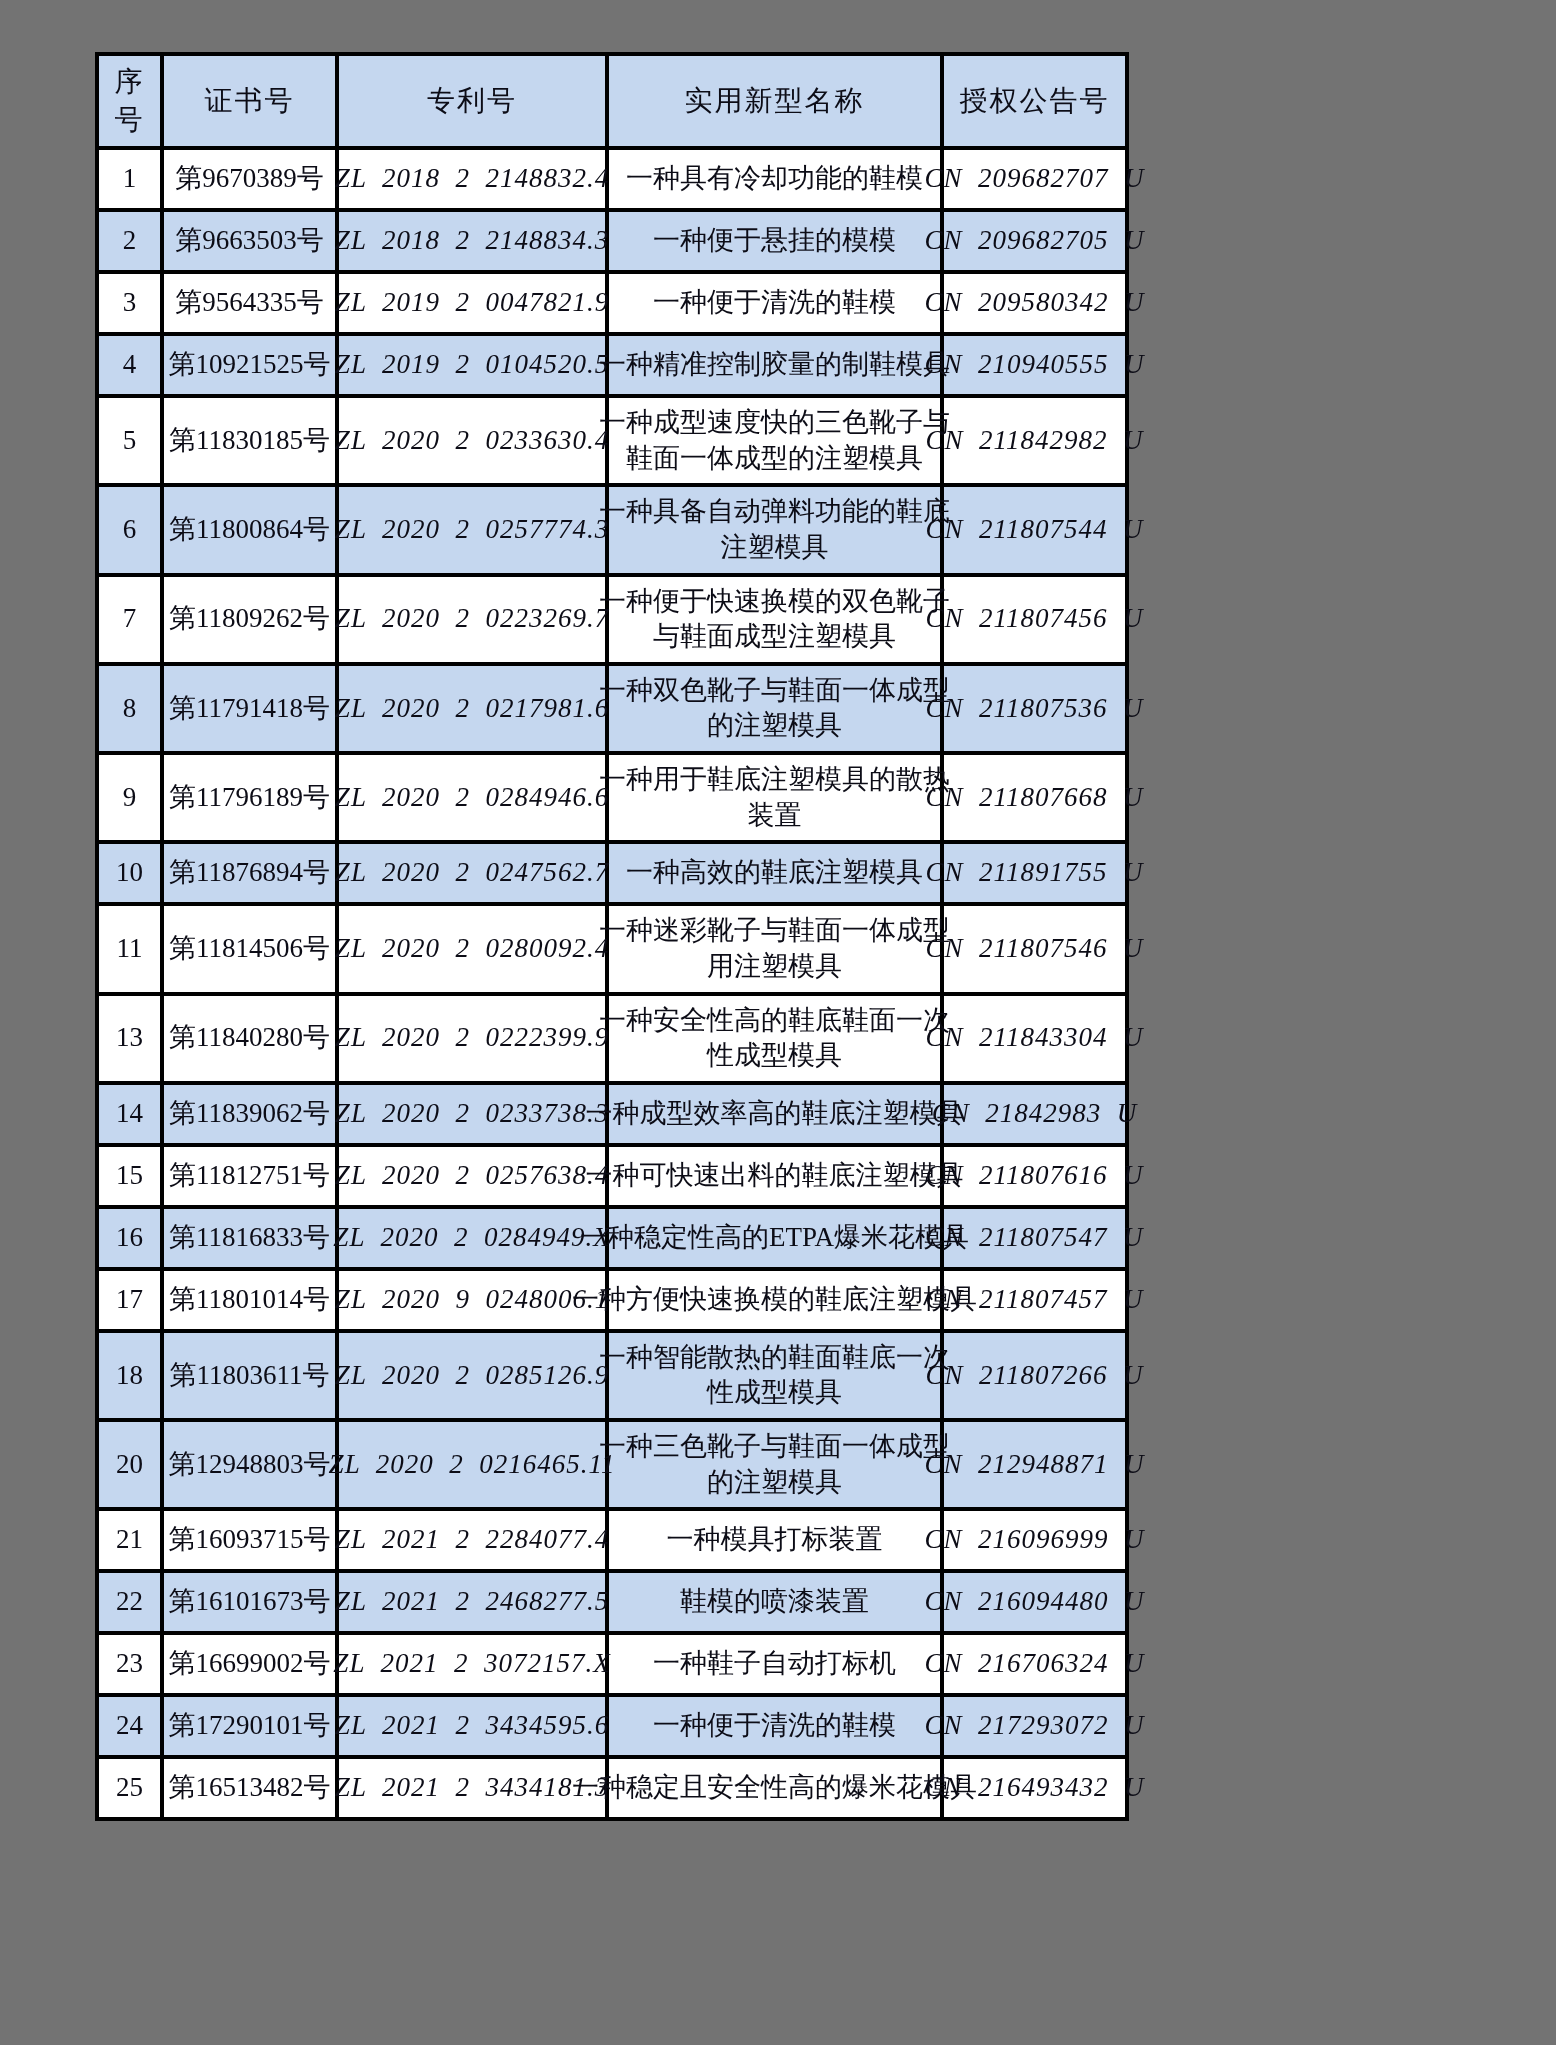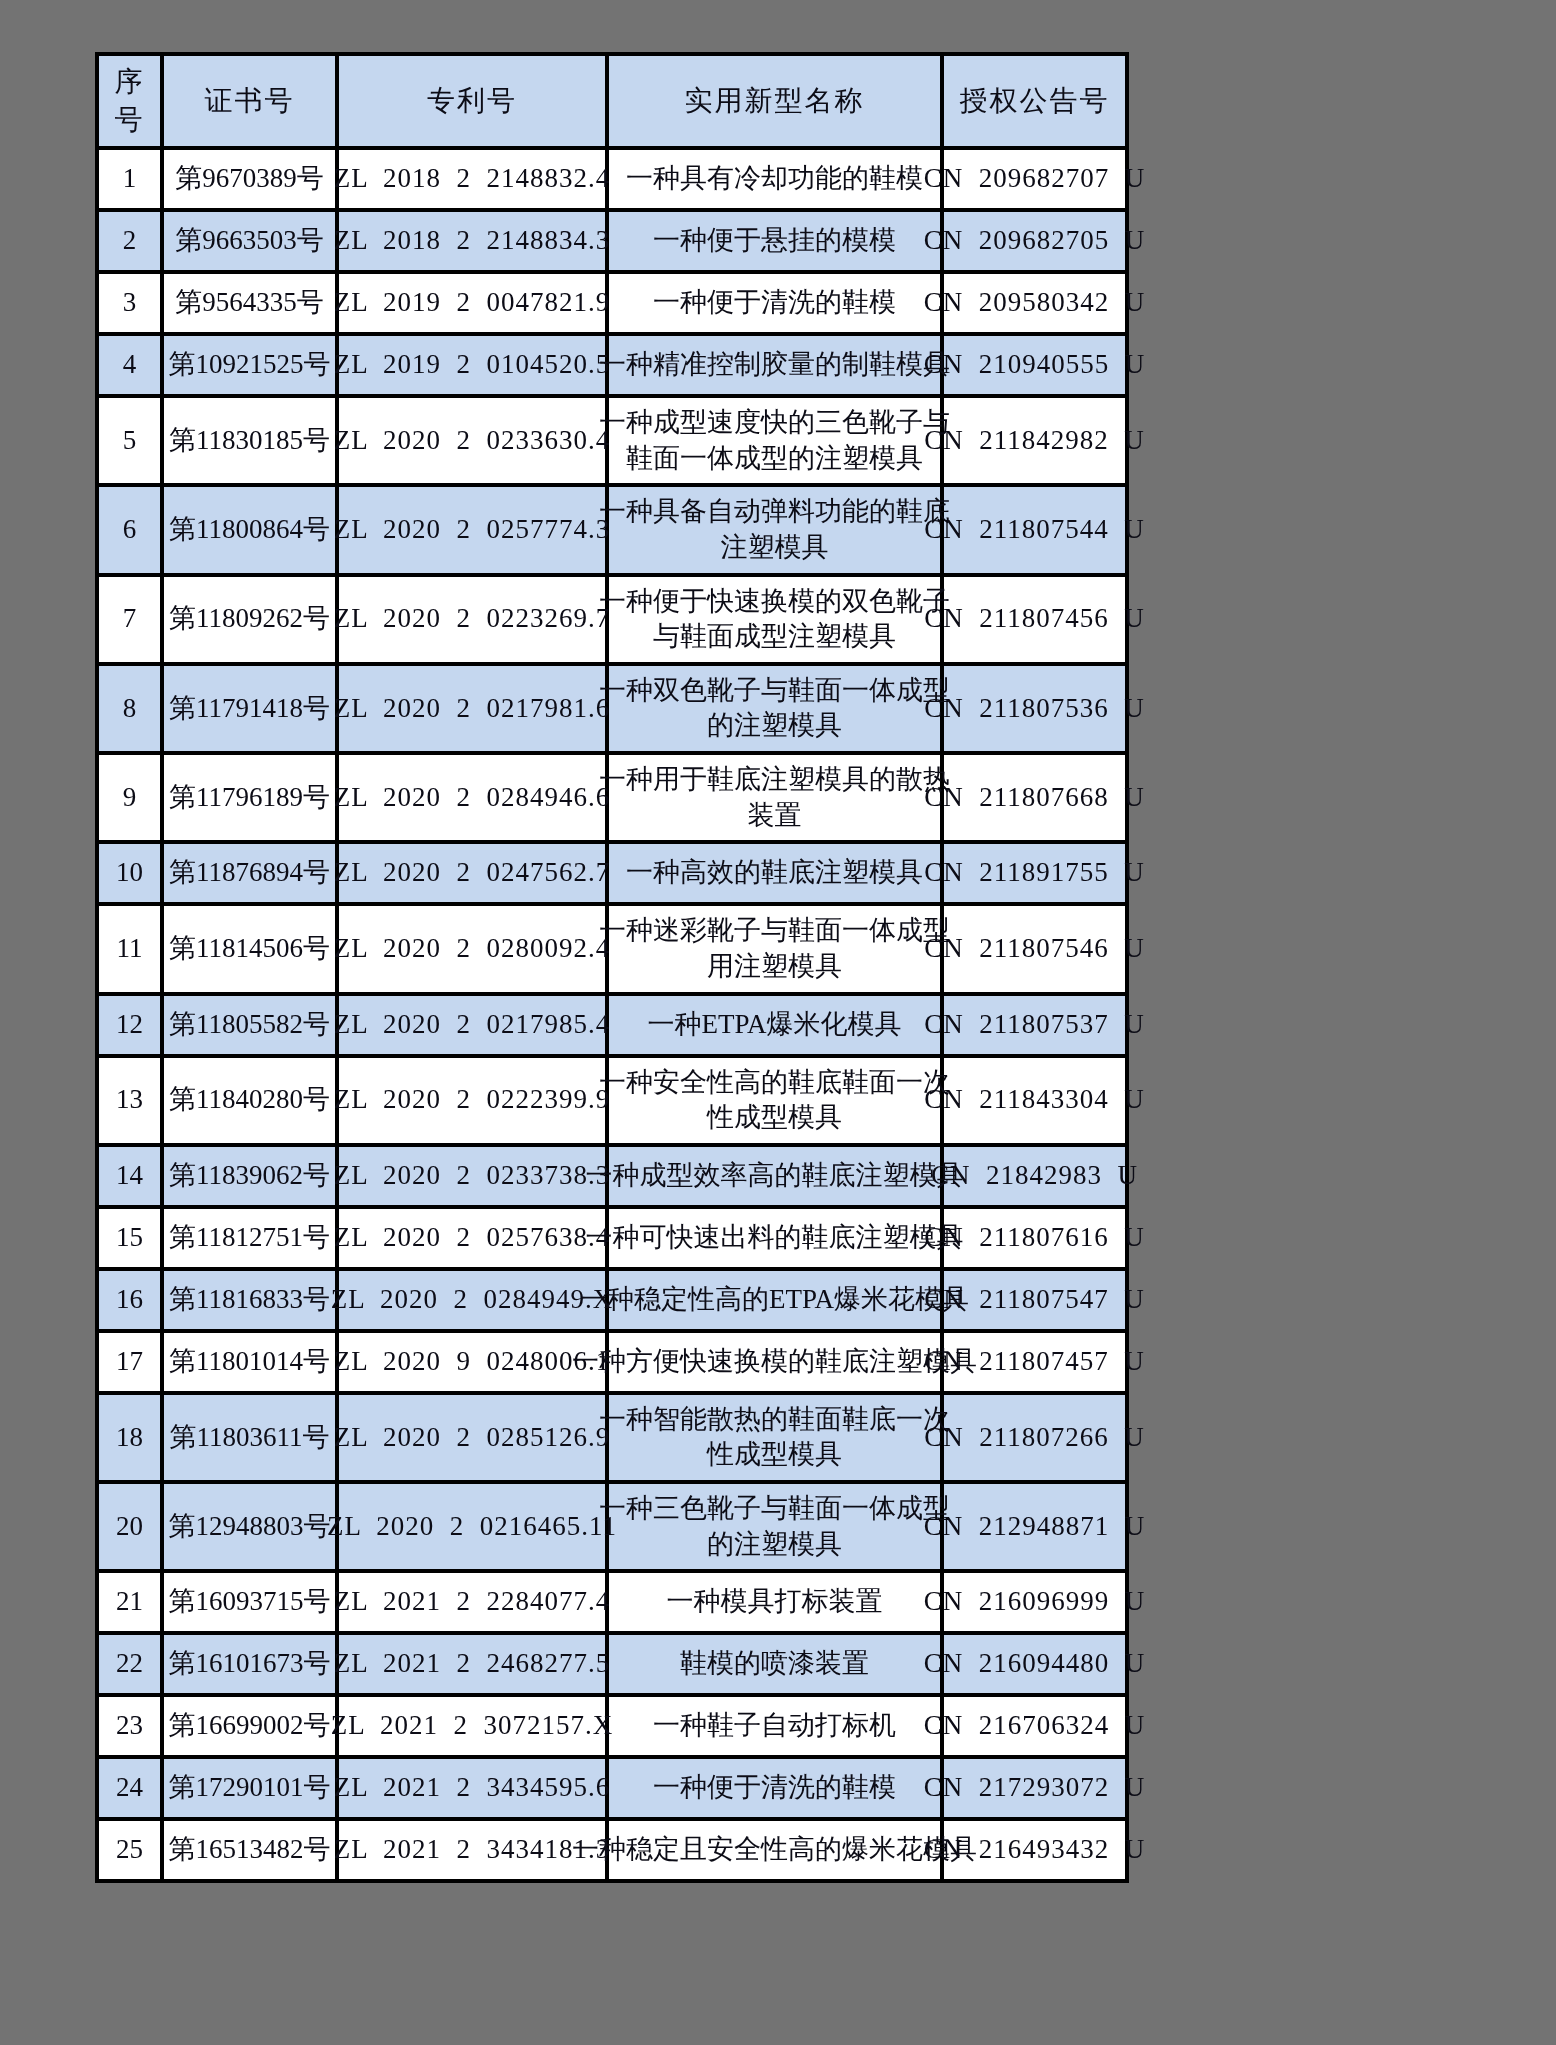--- a/index.html
+++ b/index.html
@@ -55,20 +55,21 @@
     align-items: center;
     line-height: 1.32;
     overflow: visible;
   }
   .cell span {
     white-space: pre;
   }
   td:nth-child(3) .cell span,
   td:nth-child(5) .cell span {
     letter-spacing: 1px;
+    font-style: italic;
   }
 </style>
 </head>
 <body>
 
 <div class="page">
   <table class="patent-table">
     <colgroup>
       <col style="width:65px">
       <col style="width:175px">
@@ -382,47 +383,20 @@
               <span>一种迷彩靴子与鞋面一体成型
 用注塑模具</span>
             </div>
           </td>
           <td>
             <div class="cell">
               <span>CN  211807546  U</span>
             </div>
           </td>
         </tr>
-        <tr class="alt">
-          <td>
-            <div class="cell">
-              <span>12</span>
-            </div>
-          </td>
-          <td>
-            <div class="cell">
-              <span>第11805582号</span>
-            </div>
-          </td>
-          <td>
-            <div class="cell">
-              <span>ZL  2020  2  0217985.4</span>
-            </div>
-          </td>
-          <td>
-            <div class="cell">
-              <span>一种ETPA爆米化模具</span>
-            </div>
-          </td>
-          <td>
-            <div class="cell">
-              <span>CN  211807537  U</span>
-            </div>
-          </td>
-        </tr>
         <tr>
           <td>
             <div class="cell">
               <span>13</span>
             </div>
           </td>
           <td>
             <div class="cell">
               <span>第11840280号</span>
             </div>

